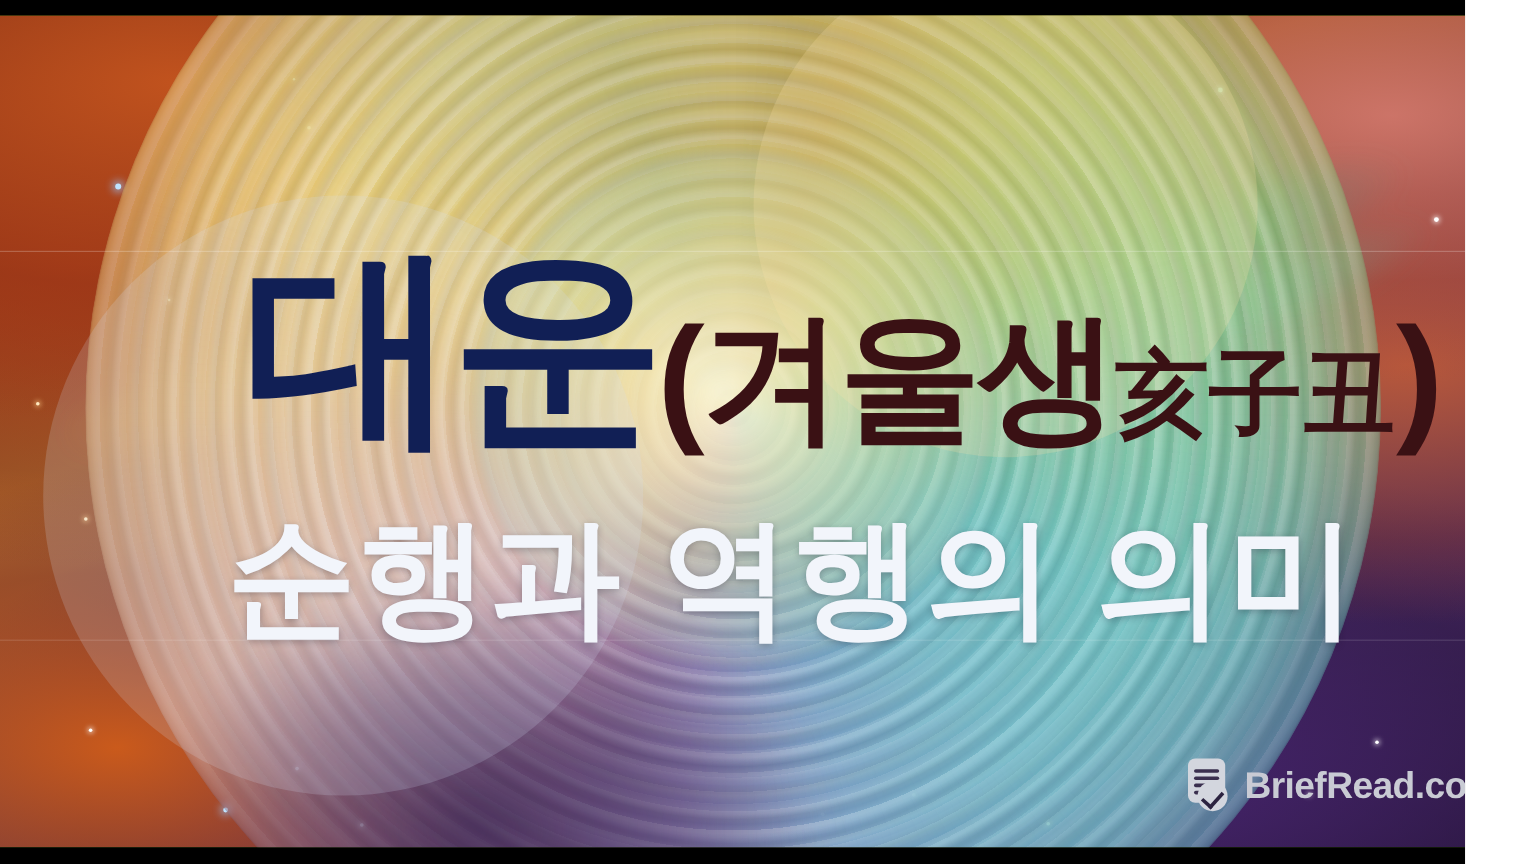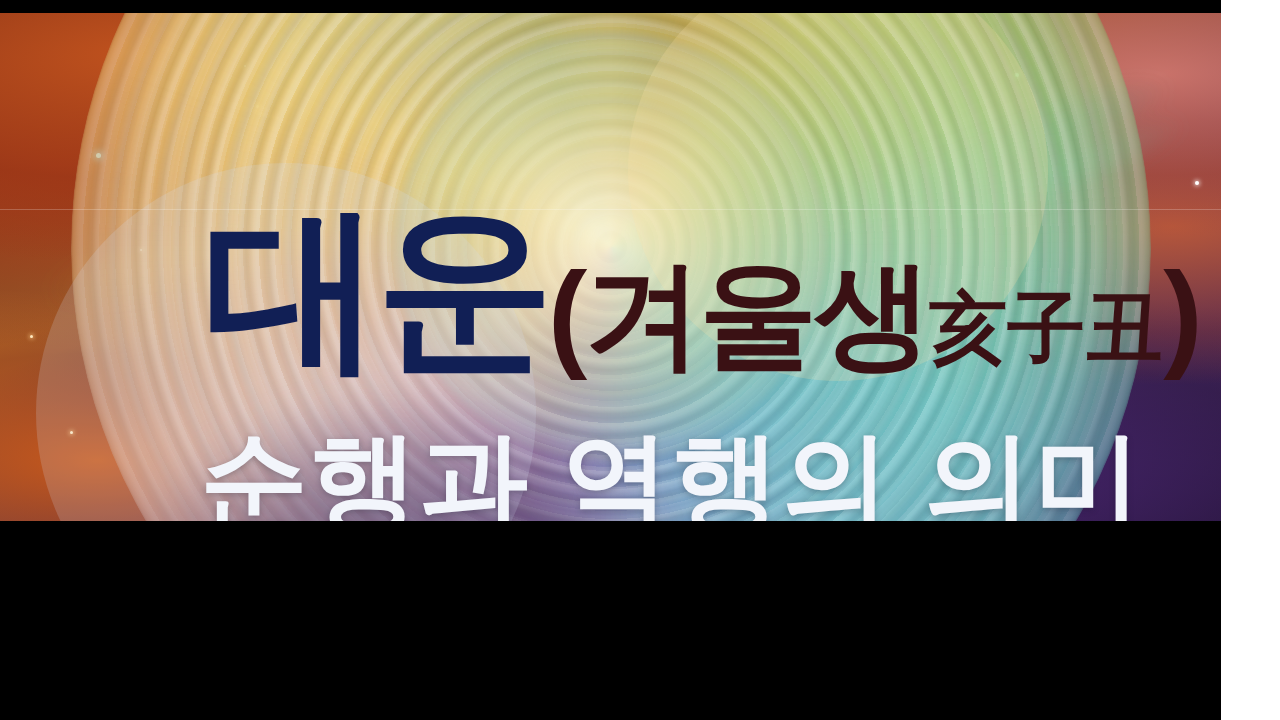--- a/index.html
+++ b/index.html
@@ -29,21 +29,21 @@
     height: 720px;
     background: #000000;
     overflow: hidden;
   }
 
   .video-canvas {
     position: absolute;
     left: 0;
     top: 13px;
     width: 1221px;
-    height: 508px;
+    height: 693px;
     overflow: hidden;
     background: #4d7c0f;
   }
 
   
   .nebula {
     position: absolute;
     inset: 0;
     background:
       radial-gradient(ellipse 70% 55% at 12% 8%,  rgba(196,84,30,0.95) 0%, rgba(150,52,22,0.6) 45%, rgba(90,34,20,0) 75%),
@@ -284,21 +284,21 @@
     font-size: 78px;
     color: #3a1114;
     letter-spacing: 0px;
     vertical-align: baseline;
     position: relative;
     top: 6px;
   }
 
   .line2 {
     position: absolute;
-    left: 200px;
+    left: 189px;
     top: 414px;
     white-space: nowrap;
     line-height: 1;
     font-family: "Liberation Sans", "DejaVu Sans", sans-serif;
     font-weight: 700;
     font-size: 108px;
     letter-spacing: 2px;
     color: #f2f5fb;
     text-shadow: 0 2px 6px rgba(20,20,40,0.28);
   }

